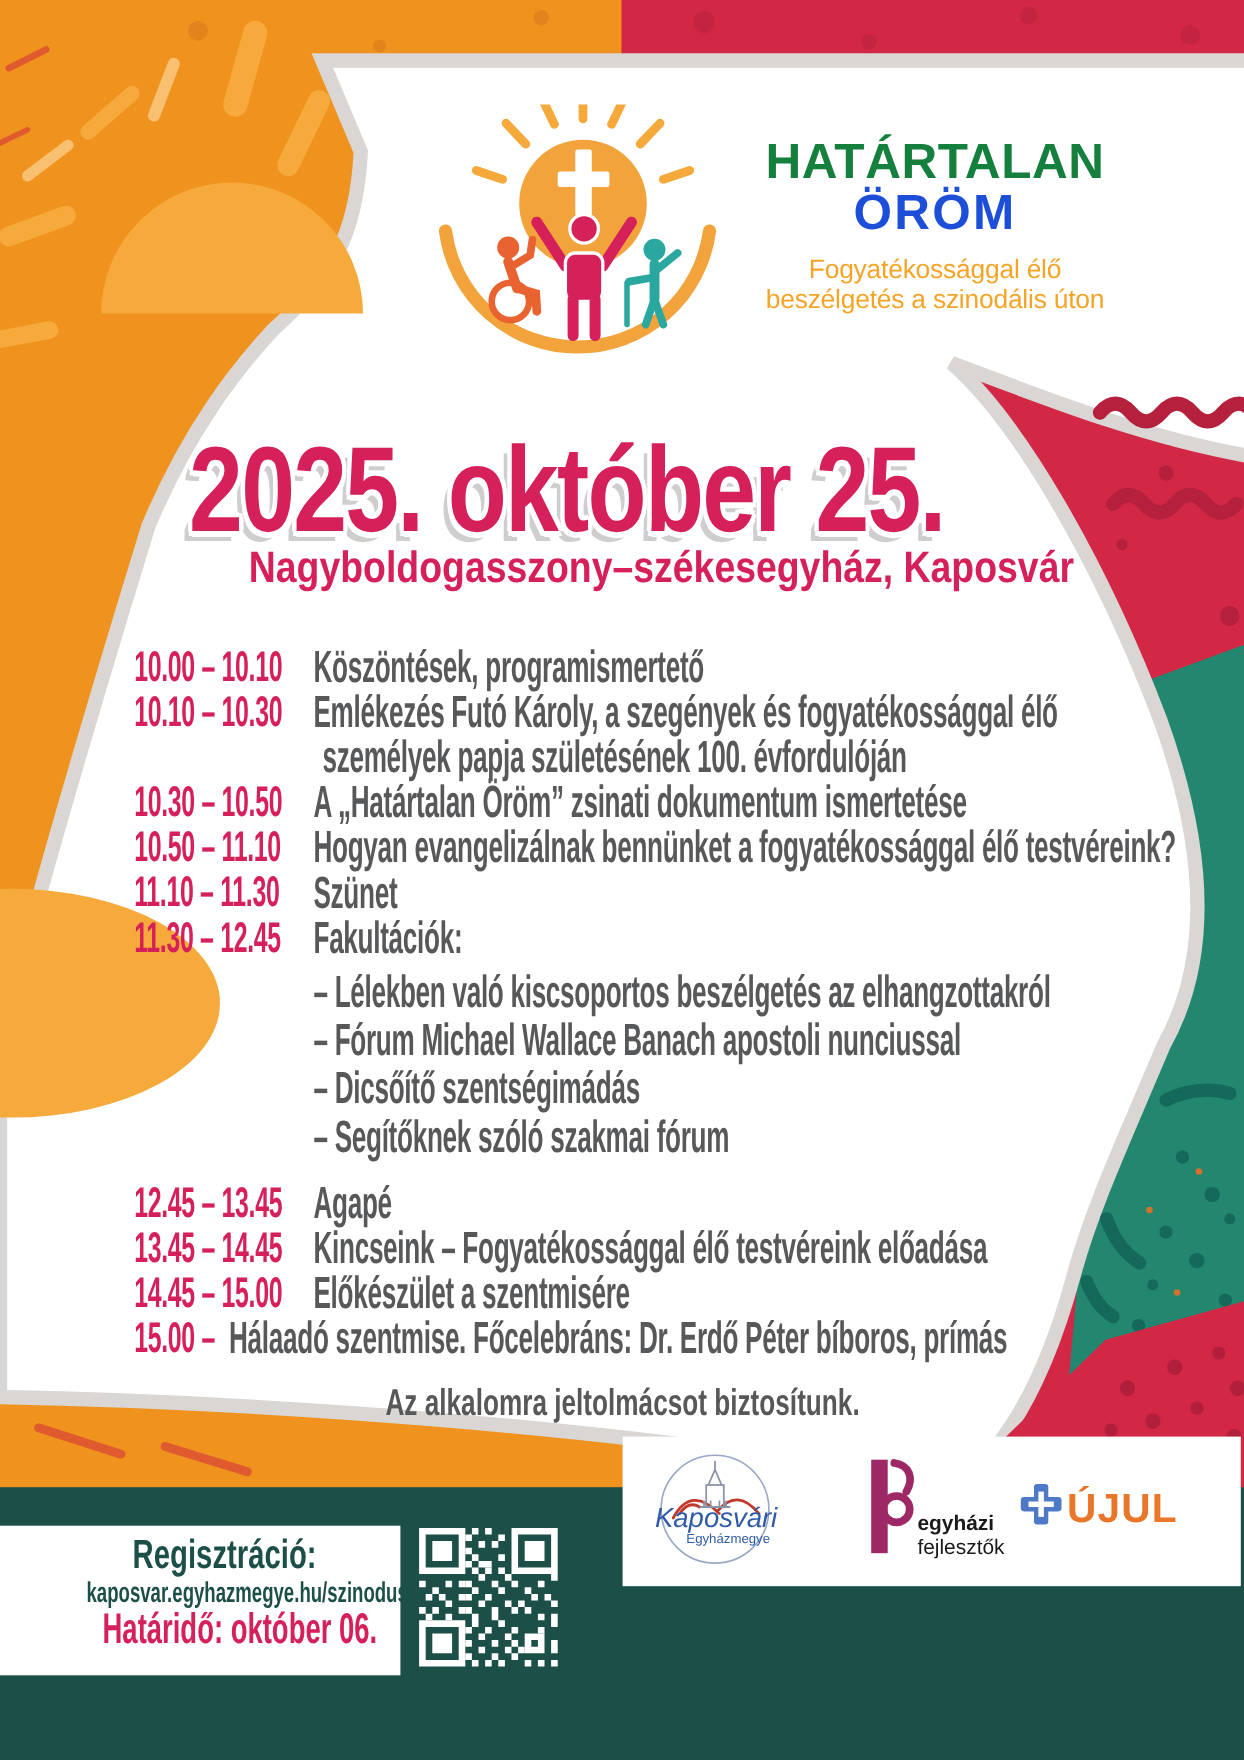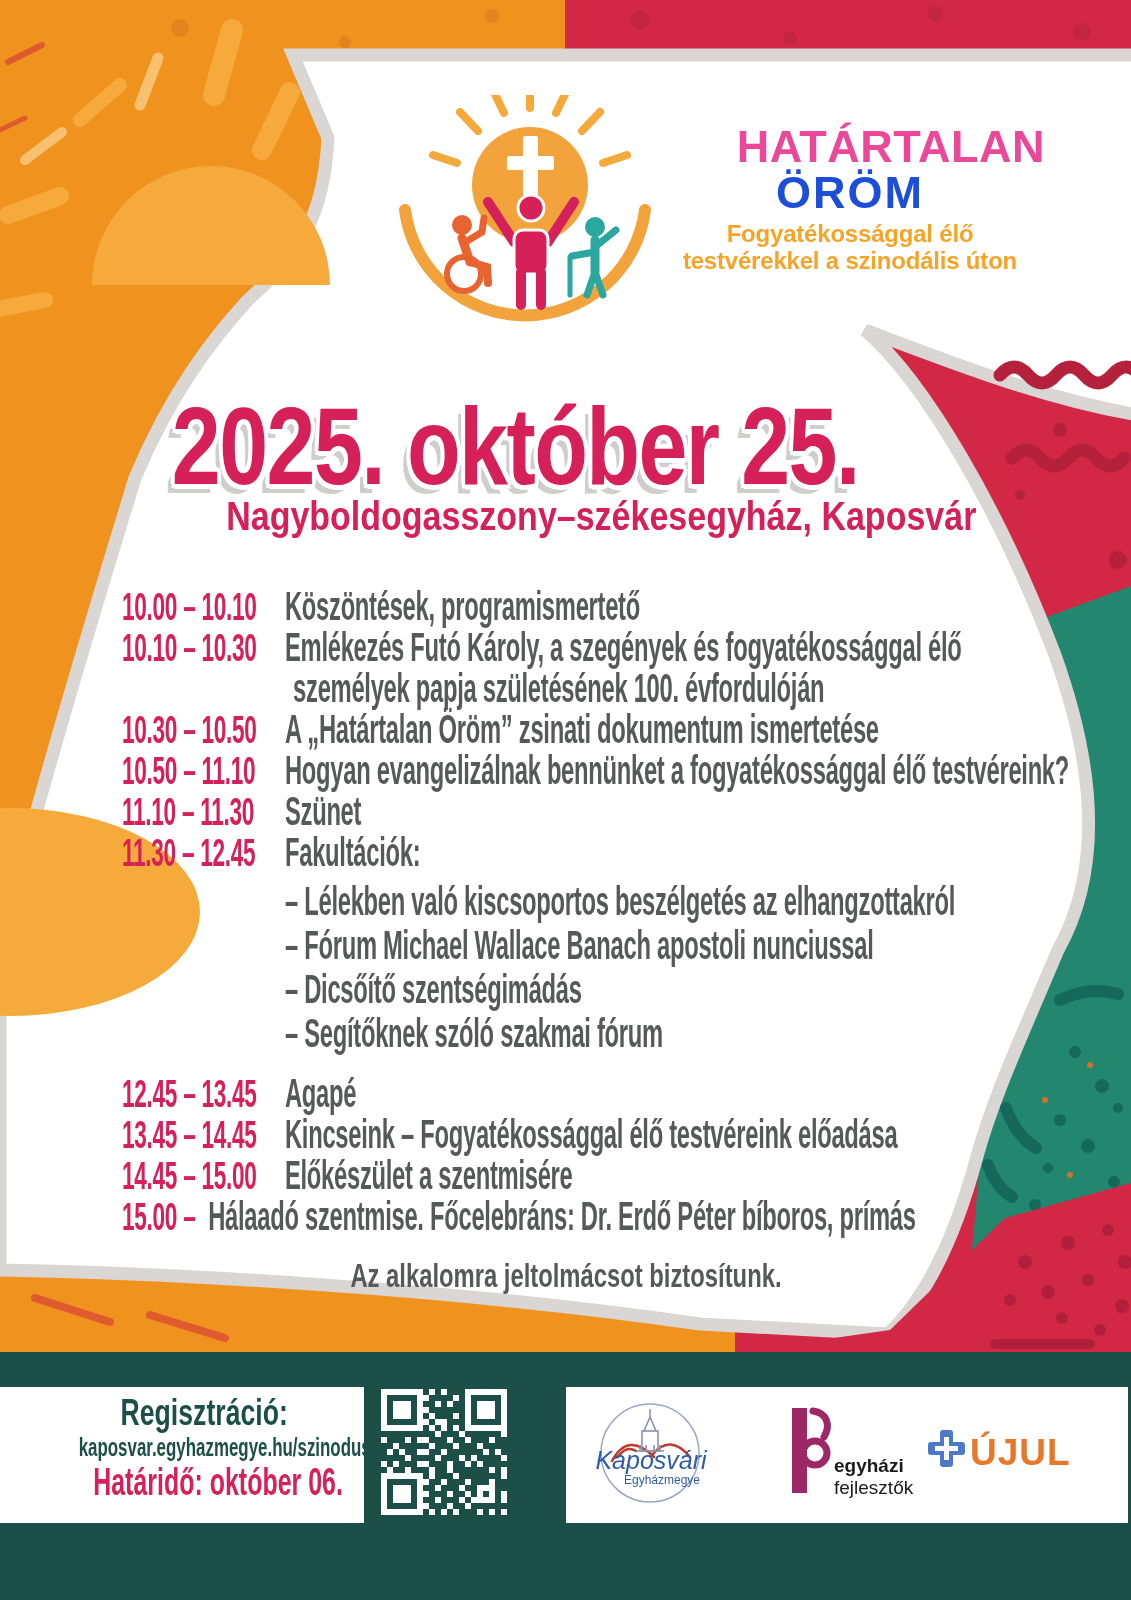--- a/index.html
+++ b/index.html
@@ -2,23 +2,23 @@
 <html><head>
 <meta charset="utf-8">
 <style>
   html,body{margin:0;padding:0;}
   body{width:1131px;height:1600px;position:relative;overflow:hidden;background:#fff;
        font-family:"Liberation Sans",sans-serif;}
   .abs{position:absolute;}
   svg text{font-family:"Liberation Sans",sans-serif;}
   
   #title-block{left:655px;top:124px;width:390px;text-align:center;line-height:1.02;}
-  #title-line1{font-size:45px;font-weight:800;color:#ec4899;letter-spacing:.5px;text-align:right;}
+  #title-line1{font-size:45px;font-weight:800;color:#15803d;letter-spacing:.5px;}
   #title-line2{font-size:45px;font-weight:800;color:#1d4ed8;letter-spacing:2px;}
-  #subtitle{margin-top:4px;font-size:24px;font-weight:bold;color:#F6A427;line-height:27px;letter-spacing:-.2px;}
+  #subtitle{margin-top:16px;font-size:24px;font-weight:normal;color:#F6A427;line-height:27px;letter-spacing:-.2px;}
   
   .center-line{left:0;width:1131px;text-align:center;white-space:nowrap;}
   #date-line{top:382px;width:1030px;}
   #date-line .cond{font-size:110px;font-weight:bold;color:#D52059;letter-spacing:-2px;
      transform:scaleX(.80);
      text-shadow:-5px 0 #fff,5px 0 #fff,0 -5px #fff,0 5px #fff,-4px -4px #fff,4px -4px #fff,
                  -4px 4px #fff,4px 4px #fff,-9px 9px 0 rgba(168,165,162,.55);}
   #location-line{top:494px;padding-left:36px;}
   #location-line .cond{font-size:40px;font-weight:bold;color:#D52059;transform:scaleX(.85);}
   .cond{display:inline-block;transform-origin:center center;}
@@ -36,21 +36,21 @@
   
   #footer-bar{left:0;top:1352px;width:1131px;height:248px;background:#1D4F49;}
   #reg-box{left:0;top:1387px;width:364px;height:136px;background:#fff;text-align:center;white-space:nowrap;}
   #reg-label .cond{font-size:37px;font-weight:bold;color:#1D4F49;transform:scaleX(.72);}
   #reg-url .cond{font-size:26px;font-weight:bold;color:#1D4F49;transform:scaleX(.65);}
   #reg-deadline .cond{font-size:39px;font-weight:bold;color:#D52059;transform:scaleX(.64);}
   #reg-label{display:block;margin-top:5px;padding-left:44px;}
   #reg-url{display:block;margin-top:-2px;}
   #reg-deadline{display:block;margin-top:-3px;padding-left:23px;}
   #qr{left:378px;top:1386px;}
-  #logos-box{left:566px;top:1387px;width:562px;height:136px;background:#fff;}
+  #logos-box{left:566px;top:1306px;width:562px;height:136px;background:#fff;}
 </style>
 </head>
 <body>
 
 <svg class="abs" width="1131" height="1600" viewBox="0 0 1131 1600" style="left:0;top:0">
   <rect width="1131" height="1600" fill="#F0931E"></rect>
   <rect x="565" width="566" height="1352" fill="#D22845"></rect>
 
   <rect x="0" y="1295" width="735" height="57" fill="#F0931E"></rect>
 
@@ -188,21 +188,21 @@
     <path d="M570,257 570,295" stroke-width="5"></path>
     <path d="M595,272 587,295 M595,272 603,295" stroke-width="7"></path>
   </g>
 </svg>
 
 <div class="abs" id="title-block">
   <div id="title-line1">HATÁRTALAN</div>
   <div id="title-line2">ÖRÖM</div>
   <div id="subtitle">
     <div>Fogyatékossággal élő</div>
-    <div>testvérekkel a szinodális úton</div>
+    <div>beszélgetés a szinodális úton</div>
   </div>
 </div>
 
 <div class="abs center-line" id="date-line">
   <span class="cond">2025. október 25.</span>
 </div>
 <div class="abs center-line" id="location-line">
   <span class="cond">Nagyboldogasszony–székesegyház, Kaposvár</span>
 </div>
 

